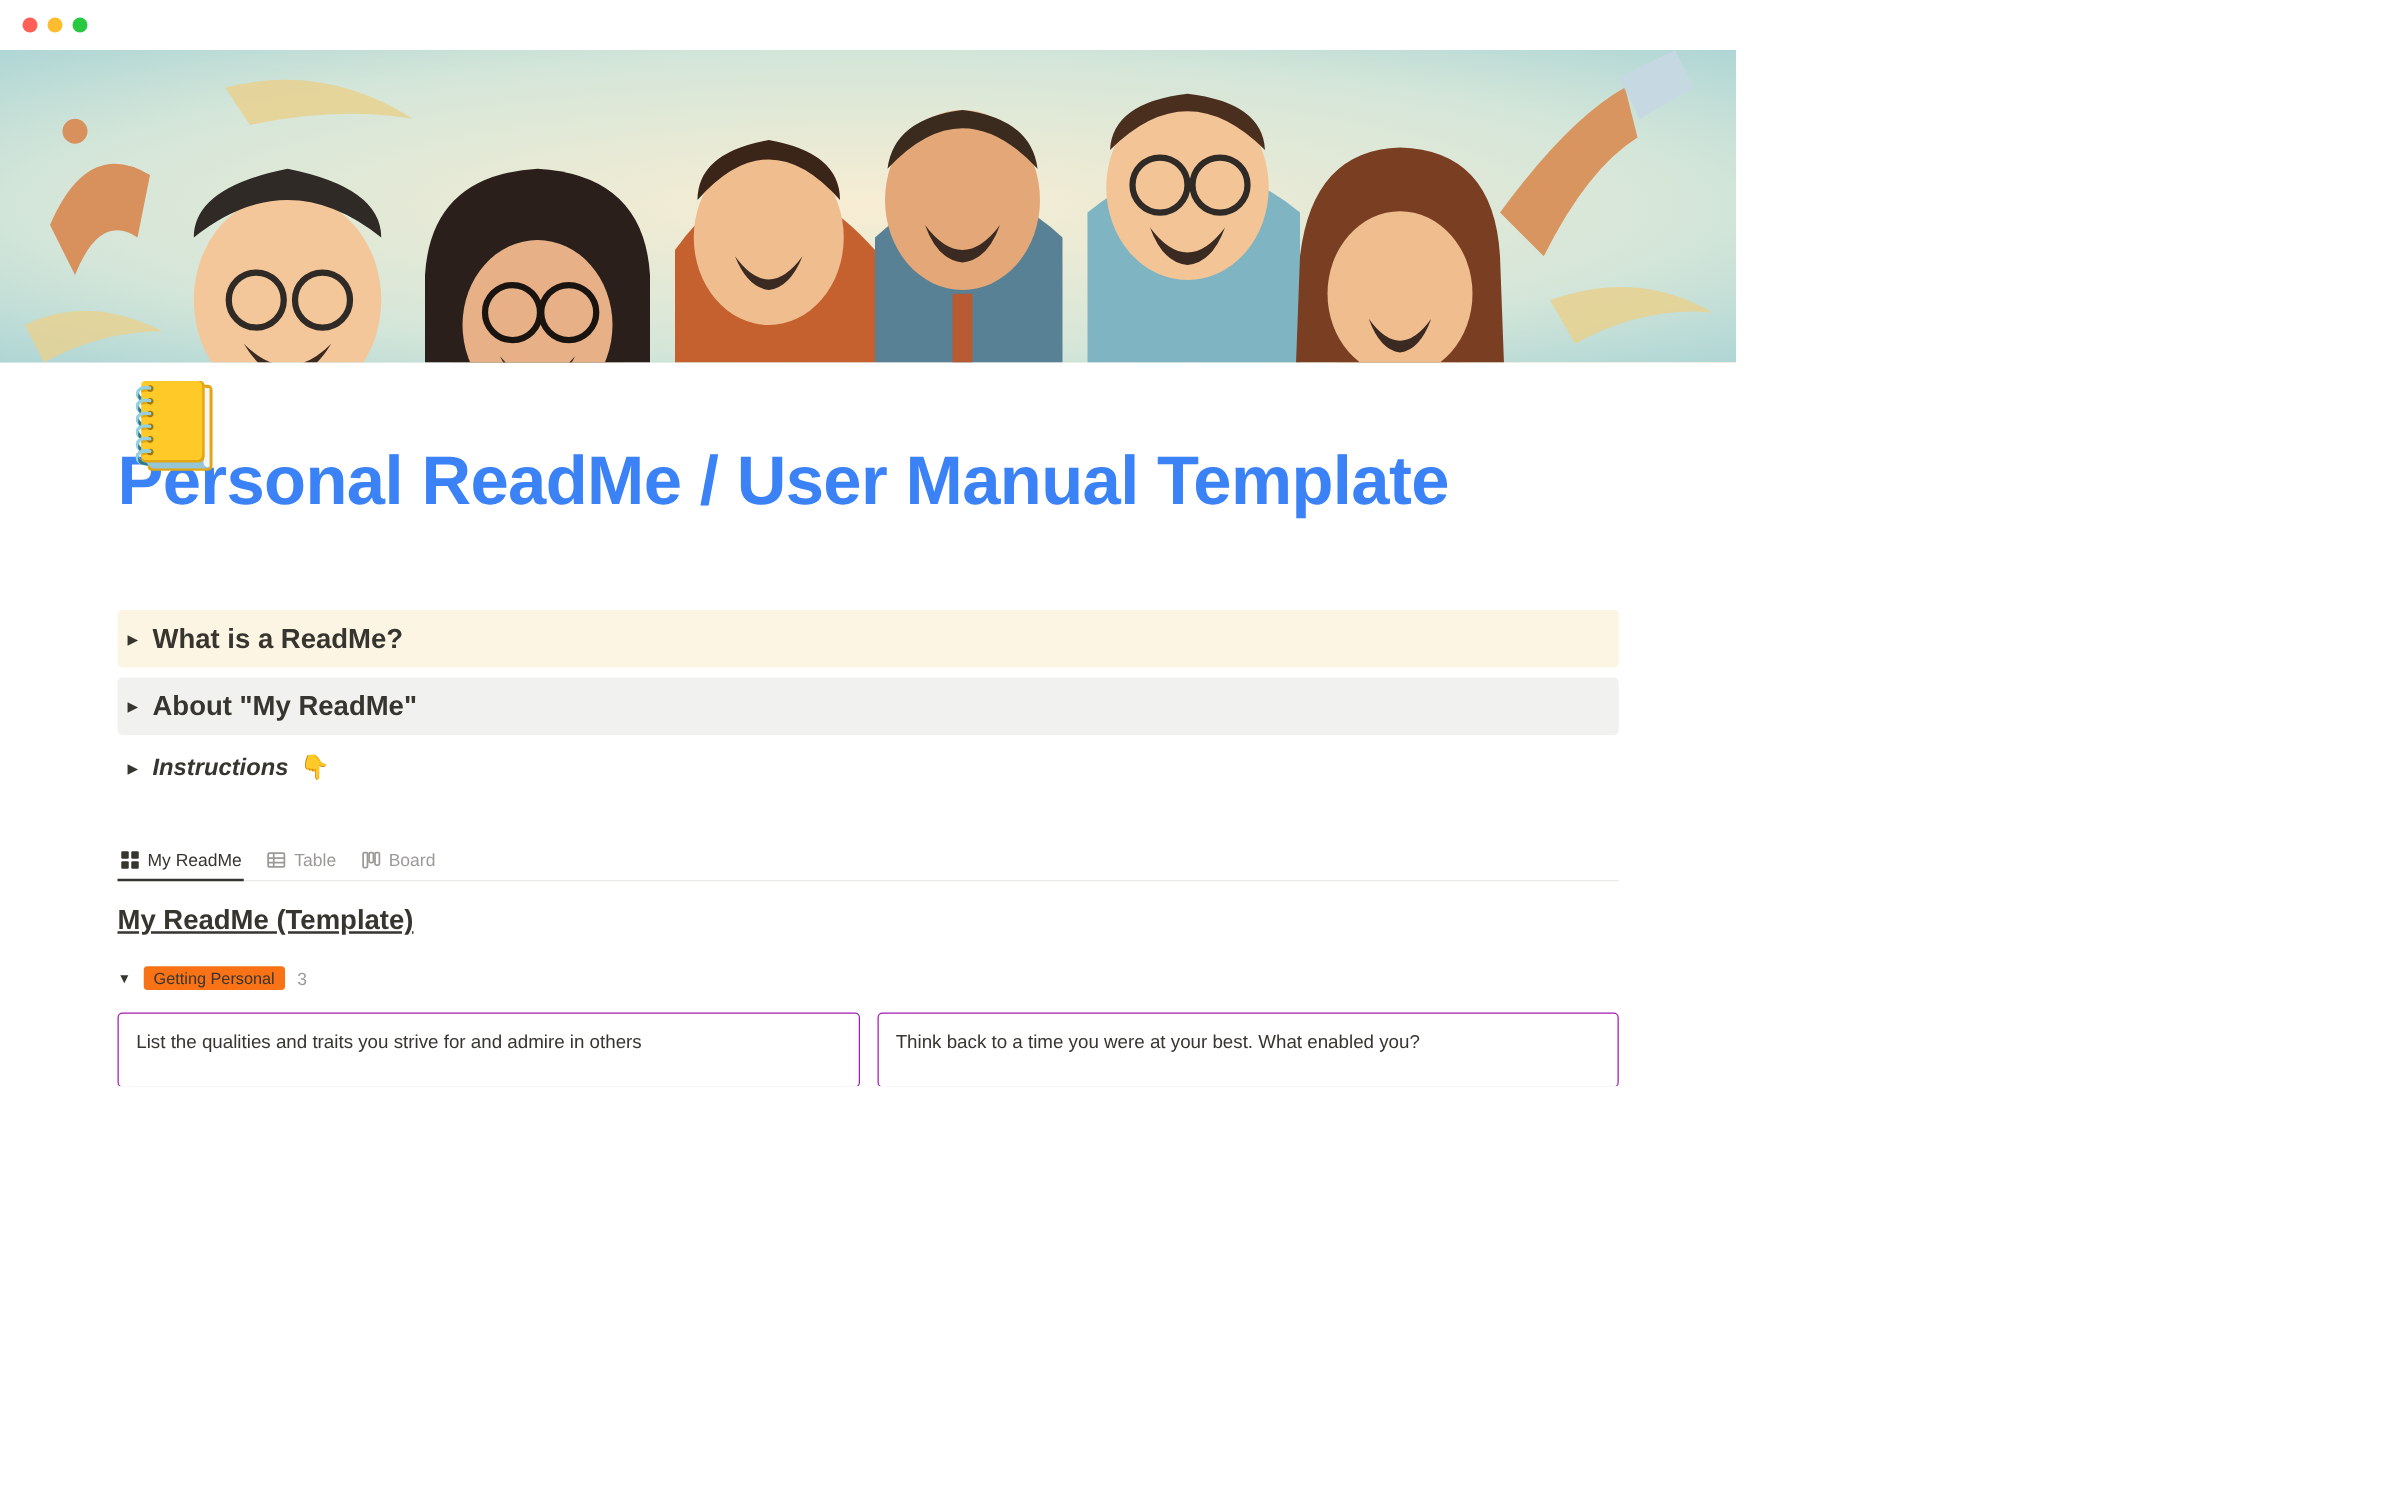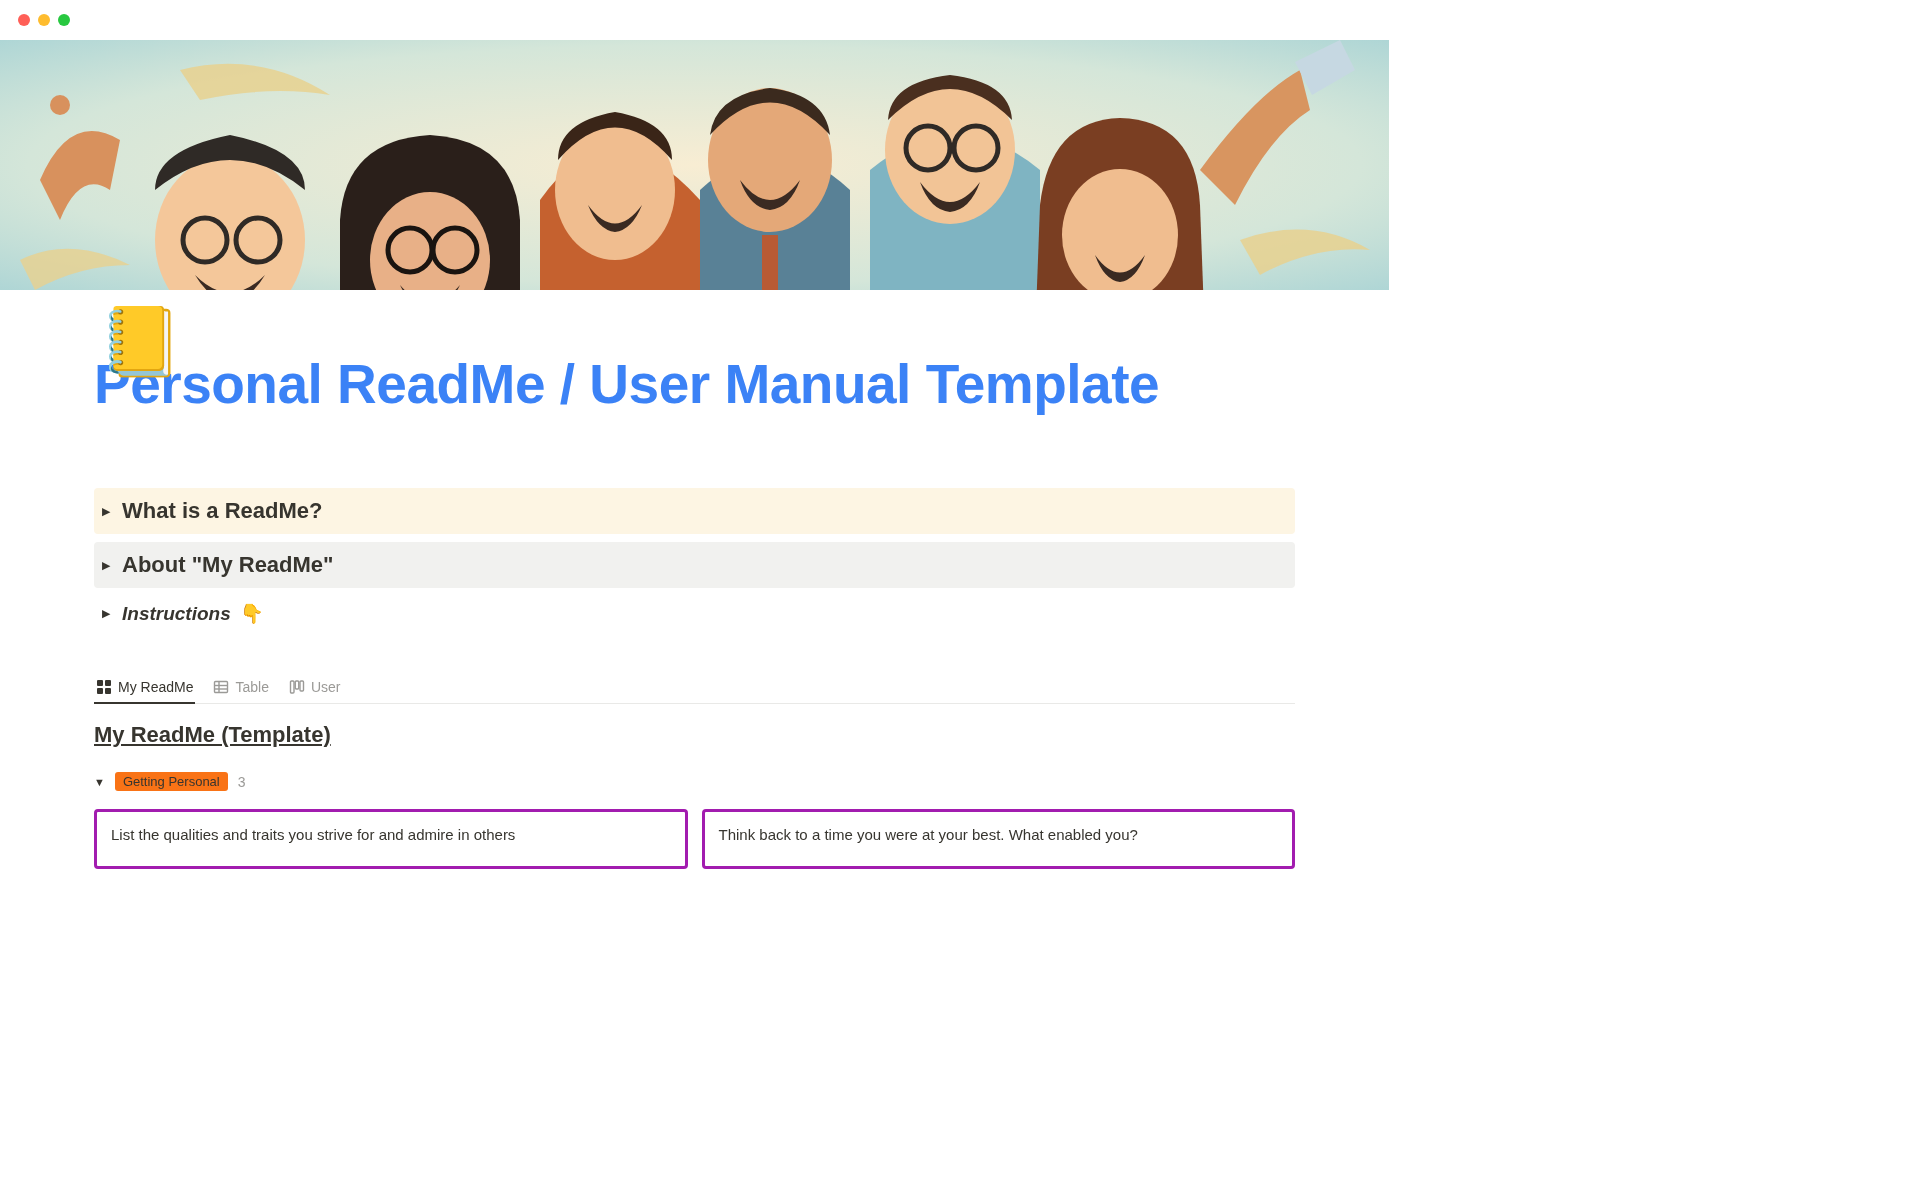--- a/index.html
+++ b/index.html
@@ -207,21 +207,21 @@
 }
 
 .cards-row {
   display: flex;
   gap: 14px;
   margin-top: 18px;
 }
 
 .card {
   flex: 1;
-  border: 3px solid #a21caf;
+  border: 1px solid #a21caf;
   border-radius: 4px;
   padding: 12px 14px;
   font-size: 15px;
   line-height: 1.5;
   color: #37352f;
   font-weight: 500;
   cursor: pointer;
   min-height: 60px;
 }
 
@@ -348,21 +348,21 @@
         <span>Table</span>
       </div>
       <div class="tab">
         <span class="tab-icon">
           <svg width="16" height="16" viewBox="0 0 16 16" fill="none" stroke="currentColor" stroke-width="1.4">
               <rect x="1.5" y="2" width="3.5" height="12" rx="1"></rect>
               <rect x="6.25" y="2" width="3.5" height="8" rx="1"></rect>
               <rect x="11" y="2" width="3.5" height="10" rx="1"></rect>
             </svg>
         </span>
-        <span>User</span>
+        <span>Board</span>
       </div>
     </div>
 
     <div class="db-title">My ReadMe (Template)</div>
 
     <div class="group-header">
       <span class="group-caret">▼</span>
       <span class="group-tag">Getting Personal</span>
       <span class="group-count">3</span>
     </div>

